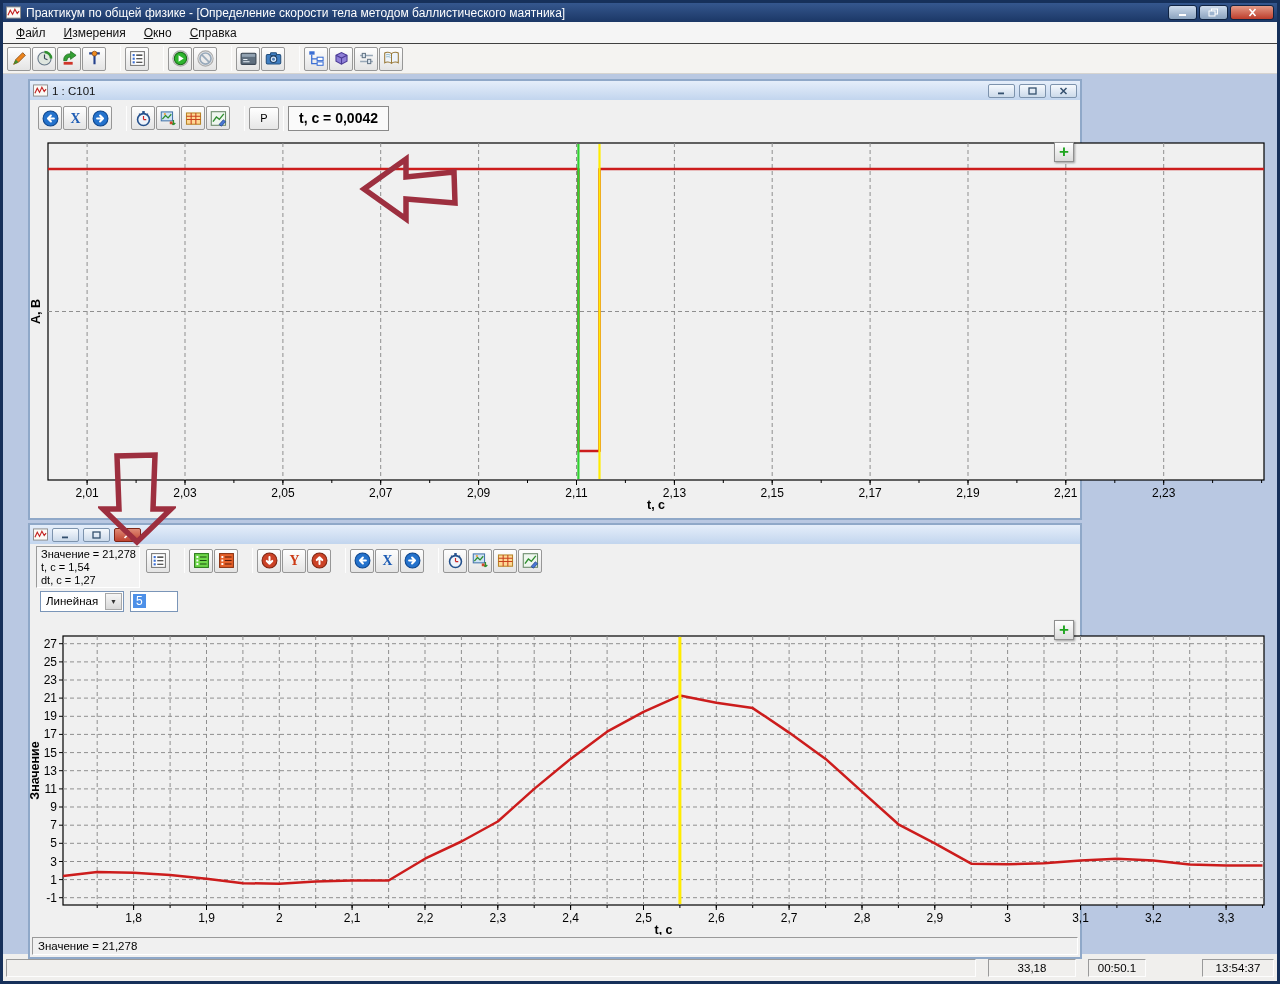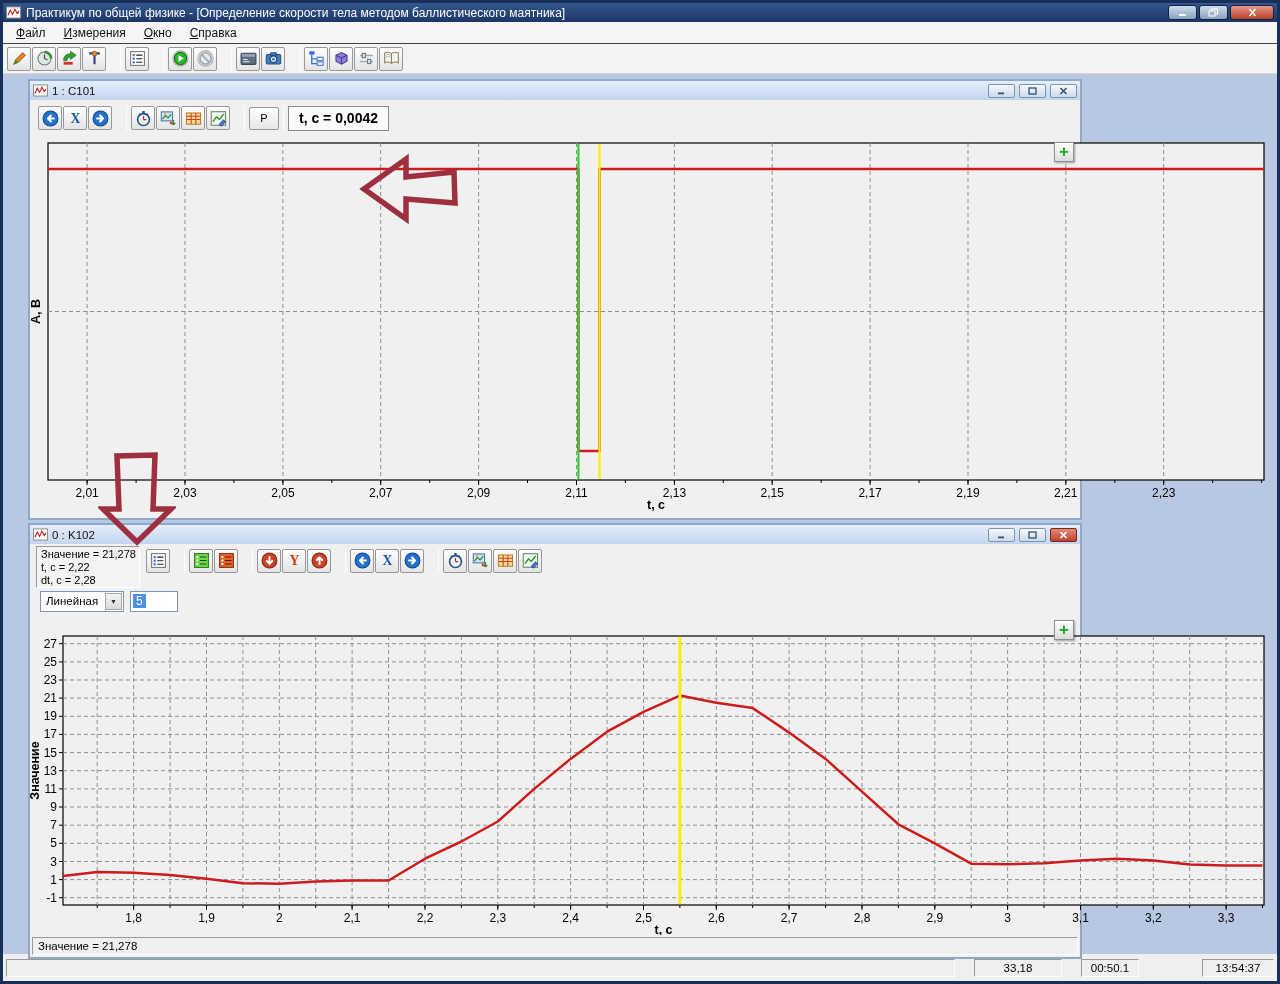--- a/index.html
+++ b/index.html
@@ -78,21 +78,21 @@
   .zoom-plus { position:absolute; top:6px; right:6px; width:20px; height:20px; border:1px solid #8f8f8f;
                background:linear-gradient(#ffffff,#dcdcdc); color:#1fa51f; font-weight:bold;
                font-size:17px; line-height:17px; text-align:center;
                box-shadow:1px 1px 2px rgba(0,0,0,.35); }
 
   .panel-statusbar { height:22px; background:#f0f0f0; display:flex; align-items:center; padding:1px 2px; }
   .panel-statusbar .cell { flex:1; height:18px; border:1px solid; border-color:#9a9a9a #fff #fff #9a9a9a;
                display:flex; align-items:center; padding-left:5px; font-size:11.5px; }
 
   
-  .app-statusbar { height:27px; background:#f0efed; display:flex; gap:19px; align-items:center;
+  .app-statusbar { height:27px; background:#f0efed; display:flex; gap:12px; align-items:center;
                    padding:4px 3px; flex:0 0 auto; }
   .status-cell { height:18px; border:1px solid; border-color:#9a9a9a #fdfdfd #fdfdfd #9a9a9a;
                  font-size:11.5px; display:flex; align-items:center; justify-content:center; padding:0 6px; }
   .status-cell.c0 { flex:1; }
   .status-cell.c1 { width:88px; }
   .status-cell.c2 { width:58px; }
   .status-cell.c3 { width:72px;margin-left:44px; }
 
   
   .annotation { position:absolute; pointer-events:none; z-index:40; }
@@ -465,21 +465,20 @@
     </div>
 
     <div class="panel" id="panel2">
       <div class="panel-titlebar">
         <span class="panel-icon">
           <svg viewBox="0 0 16 14">
               <rect x="0.5" y="1" width="15" height="12" fill="#fbfaf6" stroke="#8a8a8a"></rect>
               <polyline points="2,10 4.5,4.5 7,9 9.5,3.5 12,8 14,5.5" fill="none" stroke="#c22020" stroke-width="1.2"></polyline>
             </svg>
         </span>
-        <span class="panel-title">0 : K102</span>
         <span class="panel-btn">
           <span>
               <svg viewBox="0 0 11 8">
                 <rect x="2" y="5.5" width="6" height="1.8" fill="#34506e"></rect>
               </svg>
             </span>
         </span>
         <span class="panel-btn">
           <span>
               <svg viewBox="0 0 11 8">
@@ -492,22 +491,22 @@
               <svg viewBox="0 0 11 8">
                 <path d="M2.5 1 L8.5 7 M8.5 1 L2.5 7" stroke="#fff" stroke-width="1.6"></path>
               </svg>
             </span>
         </span>
       </div>
 
       <div class="info-toolbar-row">
         <div class="info-box">
           <div>Значение = 21,278</div>
-          <div>t, c = 2,22</div>
-          <div>dt, c = 2,28</div>
+          <div>t, c = 1,54</div>
+          <div>dt, c = 1,27</div>
         </div>
         <div class="panel-toolbar" style="padding-left:6px;">
             <span class="tb-group">
               <span class="tb-btn">
                 <span class="icon">
                   <svg viewBox="0 0 16 16">
                     <rect x="1.5" y="1.5" width="13" height="13" fill="#fff" stroke="#777"></rect>
                     <rect x="3.4" y="3.8" width="2" height="2" fill="#3b6fd4"></rect>
                     <rect x="3.4" y="7.2" width="2" height="2" fill="#3b6fd4"></rect>
                     <rect x="3.4" y="10.6" width="2" height="2" fill="#3b6fd4"></rect>

